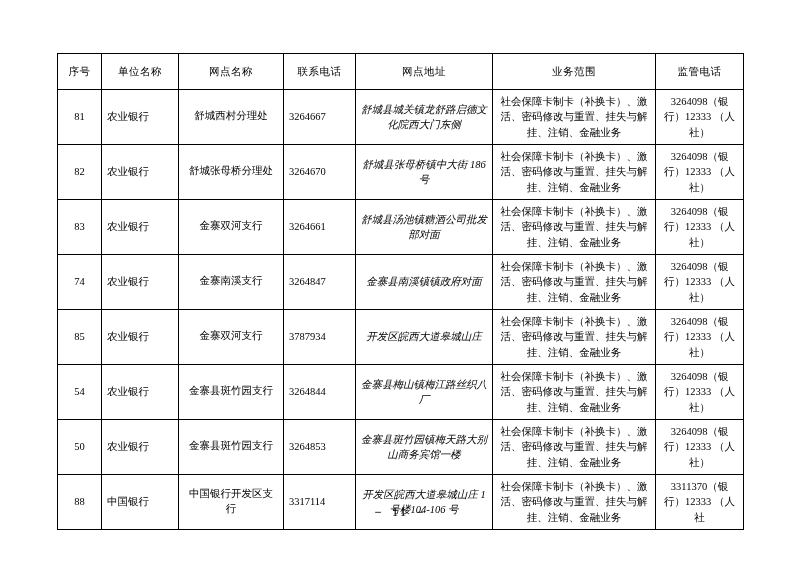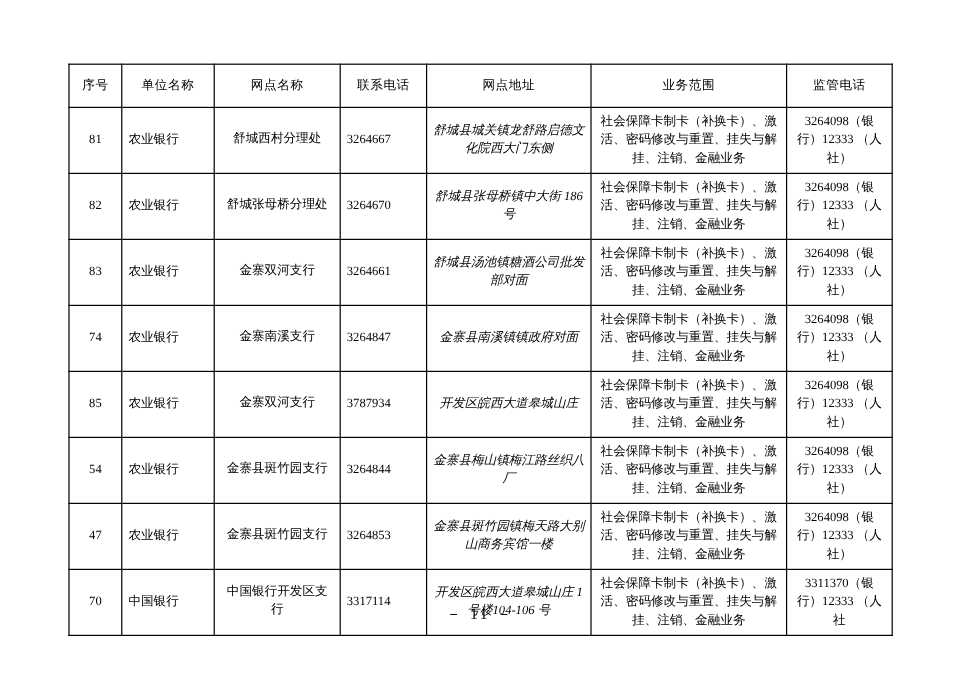--- a/index.html
+++ b/index.html
@@ -172,30 +172,30 @@
         <tr class="row-tall">
           <td class="c-index">54</td>
           <td class="c-bank">农业银行</td>
           <td class="c-branch">金寨县斑竹园支行</td>
           <td class="c-phone">3264844</td>
           <td class="c-address">金寨县梅山镇梅江路丝织八厂</td>
           <td class="c-scope">社会保障卡制卡（补换卡）、激活、密码修改与重置、挂失与解挂、注销、金融业务</td>
           <td class="c-supervise">3264098（银行）12333 （人社）</td>
         </tr>
         <tr class="row-tall">
-          <td class="c-index">47</td>
+          <td class="c-index">50</td>
           <td class="c-bank">农业银行</td>
           <td class="c-branch">金寨县斑竹园支行</td>
           <td class="c-phone">3264853</td>
           <td class="c-address">金寨县斑竹园镇梅天路大别山商务宾馆一楼</td>
           <td class="c-scope">社会保障卡制卡（补换卡）、激活、密码修改与重置、挂失与解挂、注销、金融业务</td>
           <td class="c-supervise">3264098（银行）12333 （人社）</td>
         </tr>
         <tr class="row-tall">
-          <td class="c-index">70</td>
+          <td class="c-index">88</td>
           <td class="c-bank">中国银行</td>
           <td class="c-branch">中国银行开发区支行</td>
           <td class="c-phone">3317114</td>
           <td class="c-address">开发区皖西大道皋城山庄 1 号楼104-106 号</td>
           <td class="c-scope">社会保障卡制卡（补换卡）、激活、密码修改与重置、挂失与解挂、注销、金融业务</td>
           <td class="c-supervise">3311370（银行）12333 （人社</td>
         </tr>
       </tbody>
     </table>
   </div>

